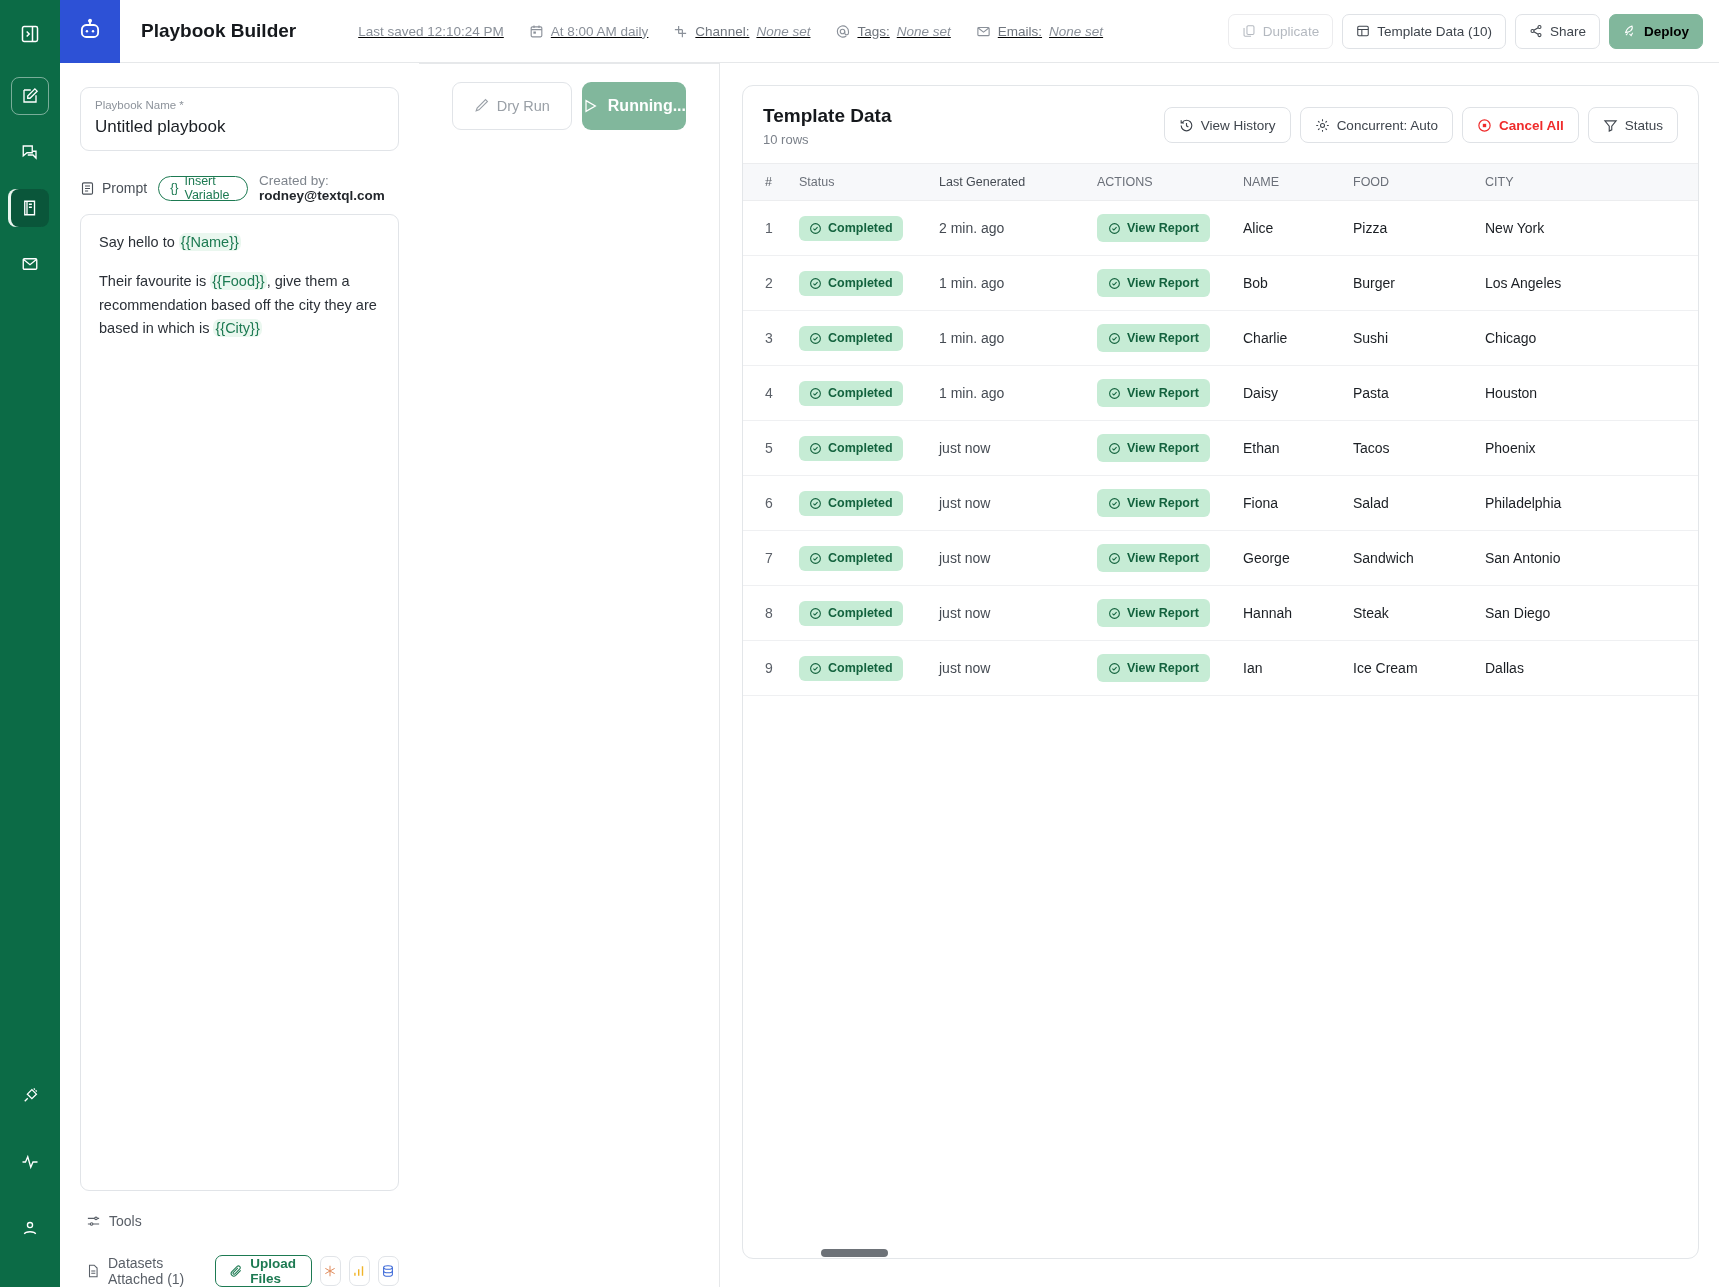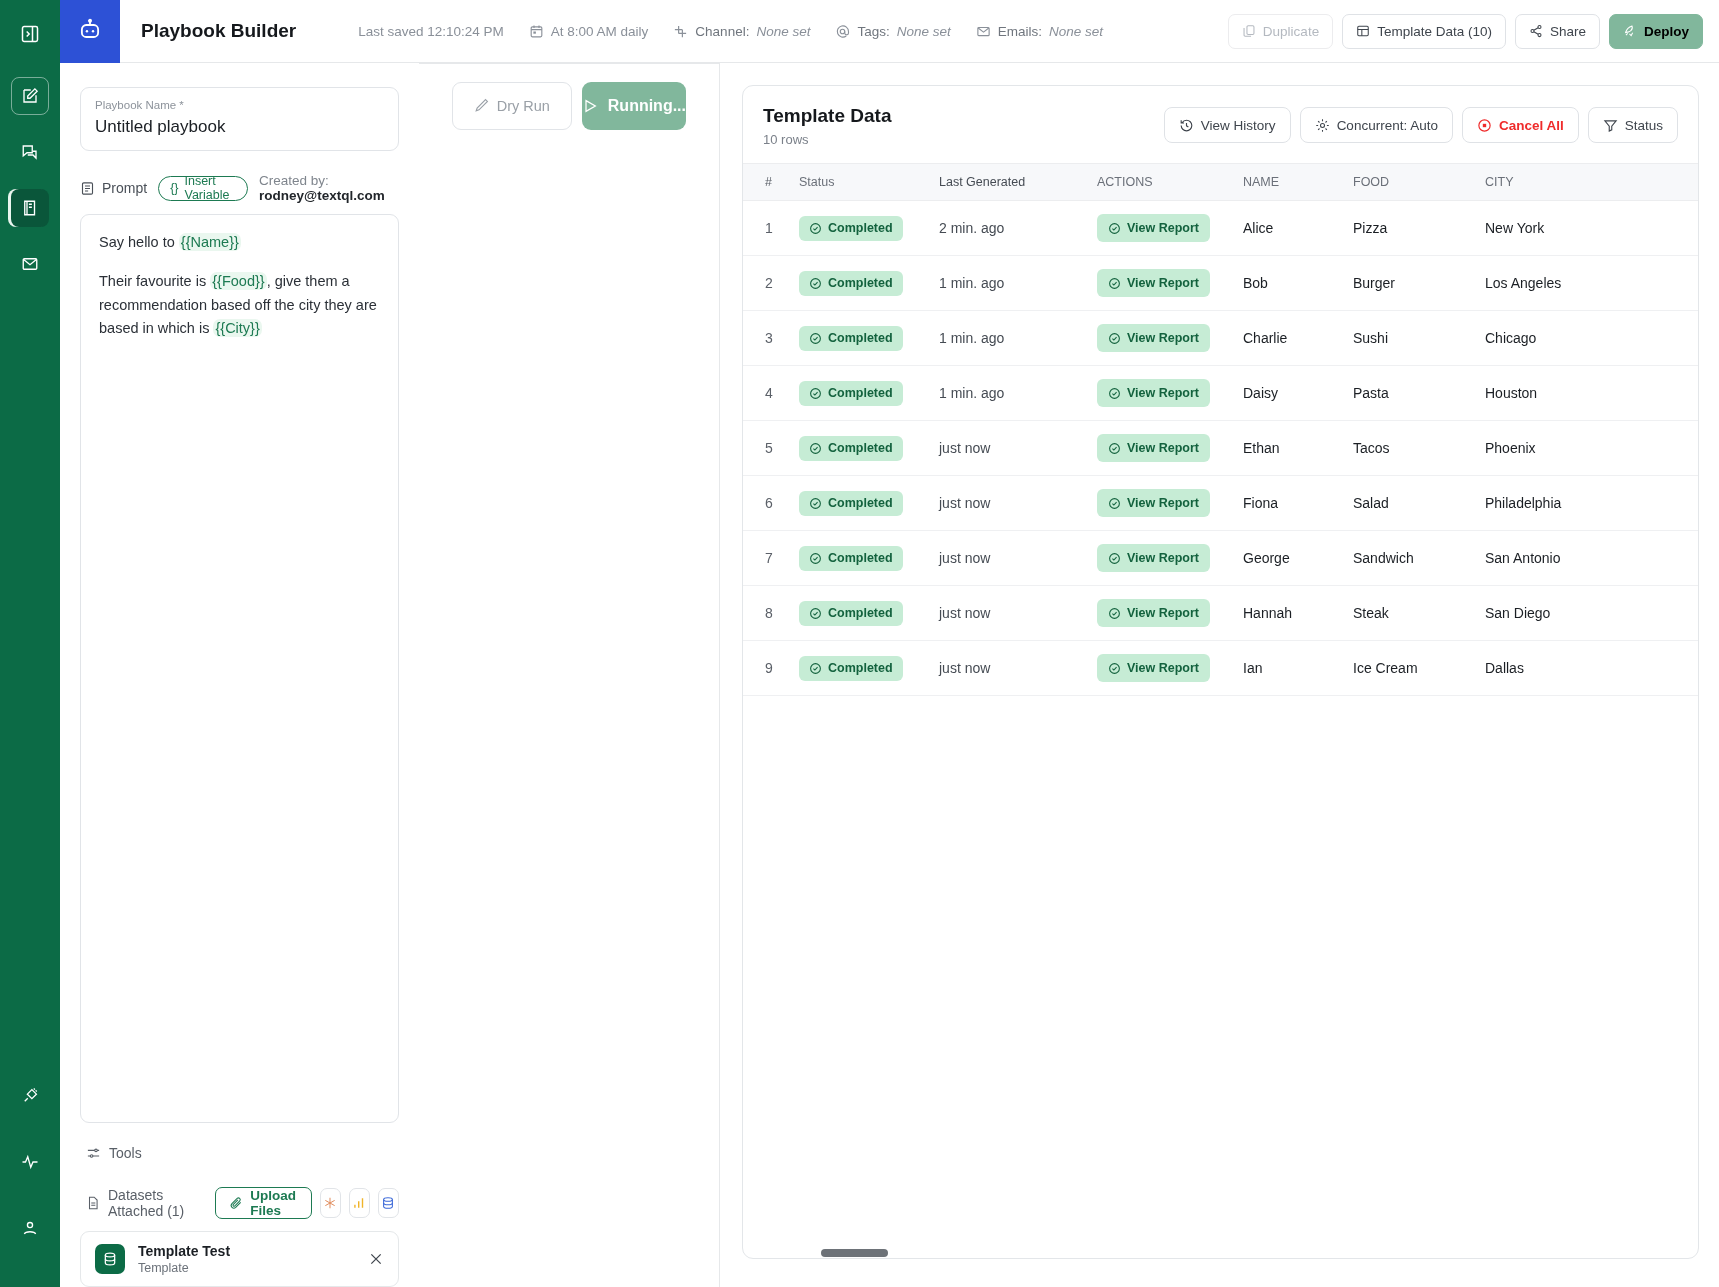--- a/index.html
+++ b/index.html
@@ -43,21 +43,21 @@
     width: 60px; height: 63px; background: #2d51d6;
     display: flex; align-items: center; justify-content: center;
     color: #fff; flex: 0 0 60px;
   }
   .app-title {
     font-size: 19px; font-weight: 700; color: #15181c;
     margin-left: 21px; white-space: nowrap;
   }
   .meta-group {
     display: flex; align-items: center; gap: 25px;
-    margin-left: 62px; flex: 1; min-width: 0;
+    margin-left: 62px; flex: 1; min-width: 0; text-decoration: underline;
   }
   .meta {
     display: flex; align-items: center; gap: 7px;
     font-size: 13.5px; color: #8a9099; white-space: nowrap;
   }
   .meta .ital { font-style: italic; }
   .meta .lbl { color: #70767e; }
   .btn-group { display: flex; align-items: center; gap: 9px; padding-right: 16px; }
   .hbtn {
     display: flex; align-items: center; gap: 7px;
@@ -474,40 +474,20 @@
               <span>
                 <svg width="14" height="14" viewBox="0 0 24 24" fill="none" stroke="#3b68d8" stroke-width="1.8">
                   <ellipse cx="12" cy="6" rx="7.5" ry="3"></ellipse>
                     <path d="M4.5 6v12c0 1.7 3.4 3 7.5 3s7.5-1.3 7.5-3V6"></path>
                     <path d="M4.5 12c0 1.7 3.4 3 7.5 3s7.5-1.3 7.5-3"></path>
                 </svg>
               </span>
             </div>
           </div>
 
-          <div class="dscard">
-            <div class="dsicon">
-              <svg width="16" height="16" viewBox="0 0 24 24" fill="none" stroke="#fff" stroke-width="1.9">
-                <ellipse cx="12" cy="6" rx="7" ry="2.8"></ellipse>
-                  <path d="M5 6v12c0 1.6 3.1 2.8 7 2.8s7-1.2 7-2.8V6"></path>
-                  <path d="M5 12c0 1.6 3.1 2.8 7 2.8s7-1.2 7-2.8"></path>
-              </svg>
-            </div>
-            <div>
-              <div class="dsname">Template Test</div>
-              <div class="dssub">Template</div>
-            </div>
-            <div class="dsclose">
-              <span>
-                <svg width="16" height="16" viewBox="0 0 24 24" fill="none" stroke="#3f454d" stroke-width="1.9">
-                  <path d="M5 5l14 14M19 5L5 19"></path>
-                </svg>
-              </span>
-            </div>
-          </div>
 
         </div>
 
         <div class="actionbar">
           <div class="dryrun">
             <span>
               <svg width="15" height="15" viewBox="0 0 24 24" fill="none" stroke="#9aa0a7" stroke-width="1.8">
                 <path d="M18.5 2.5l3 3L8 19l-4.5 1.5L5 16z"></path>
               </svg>
             </span>

